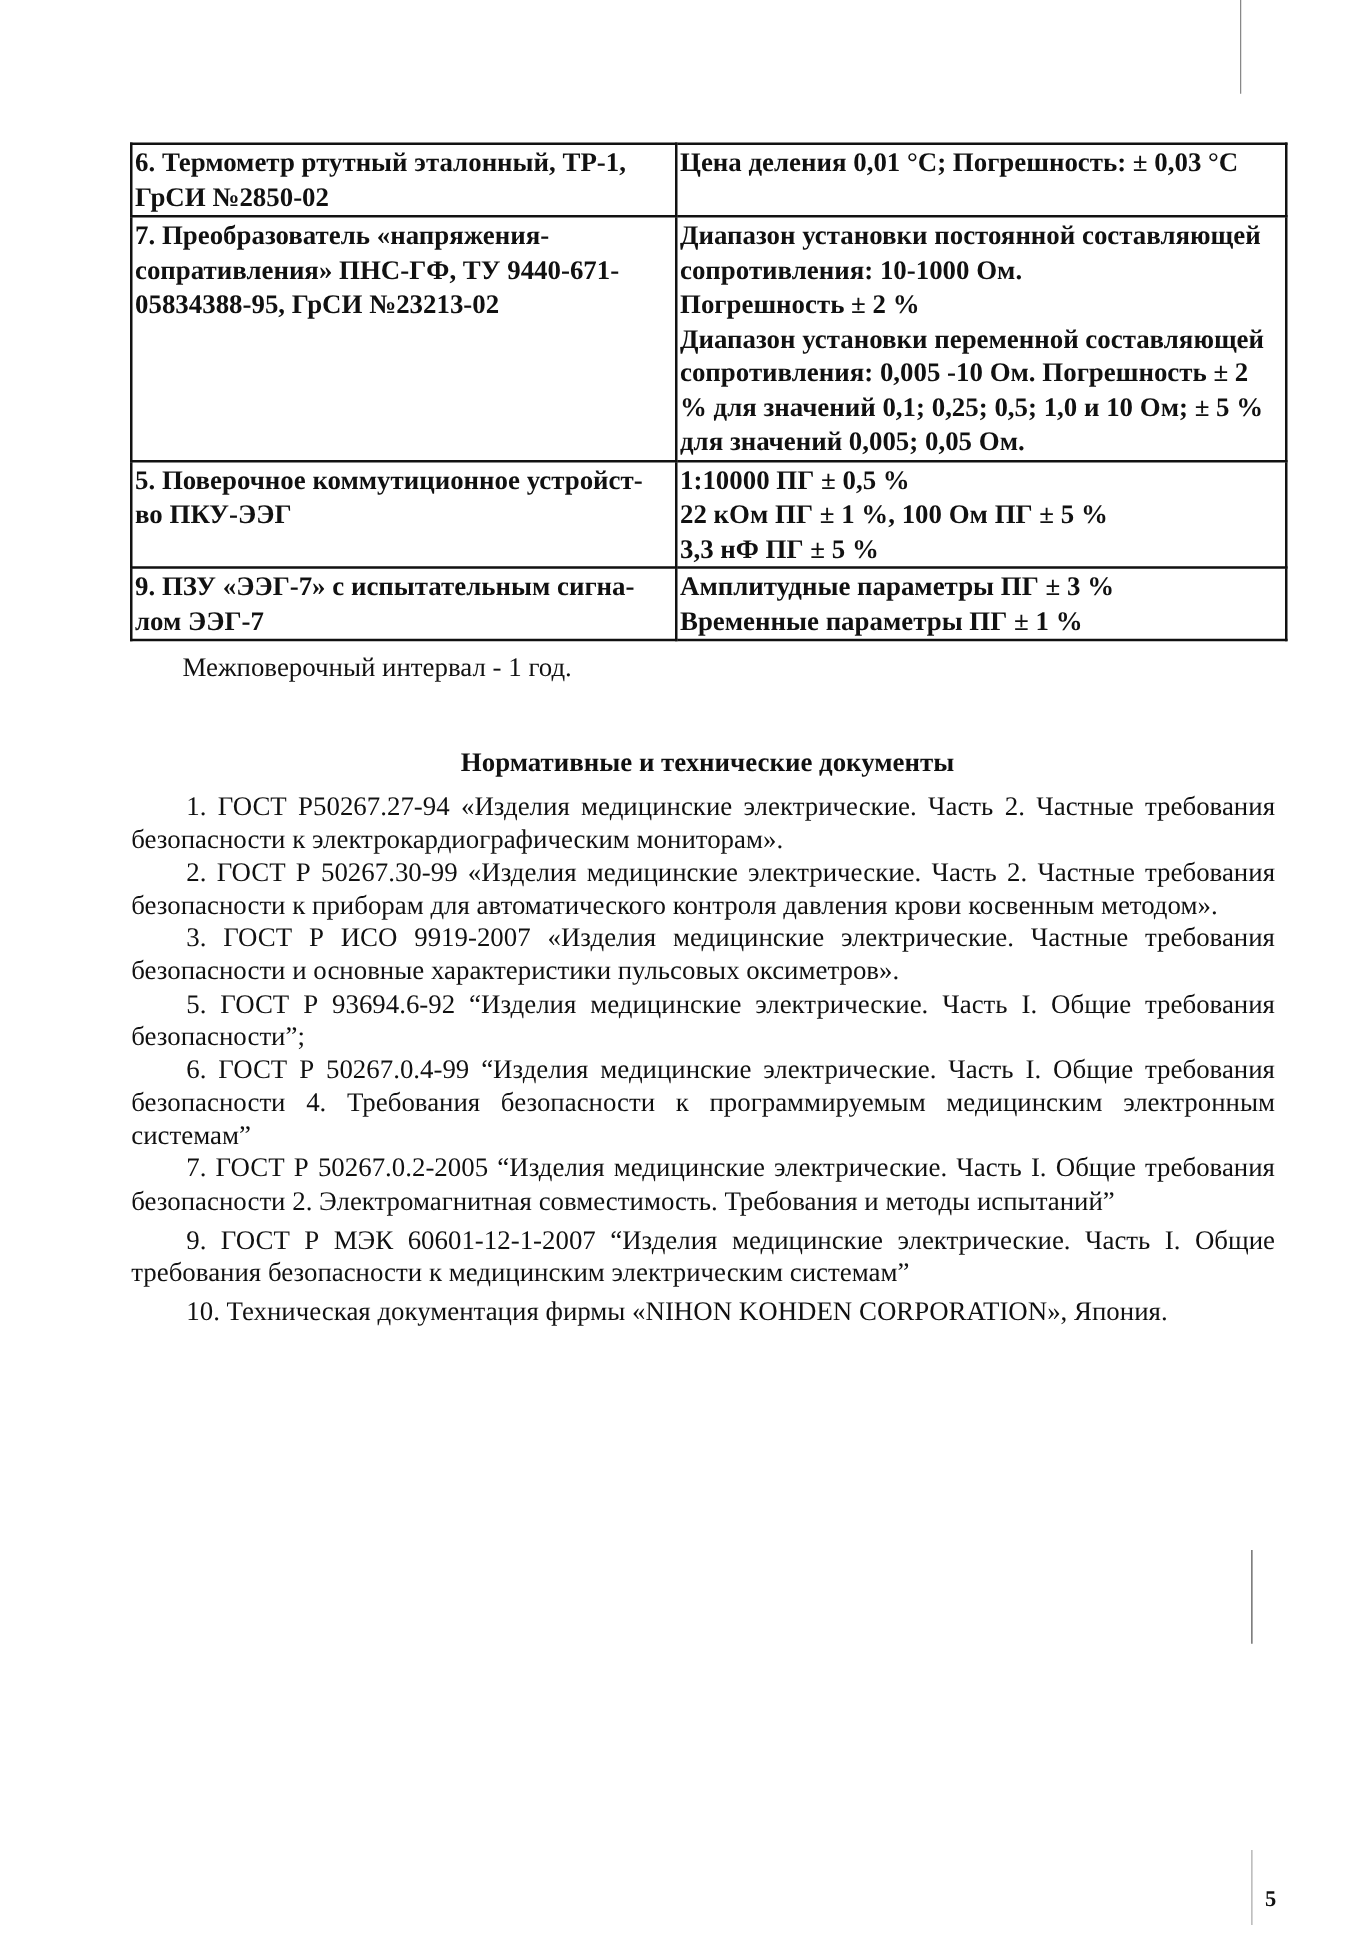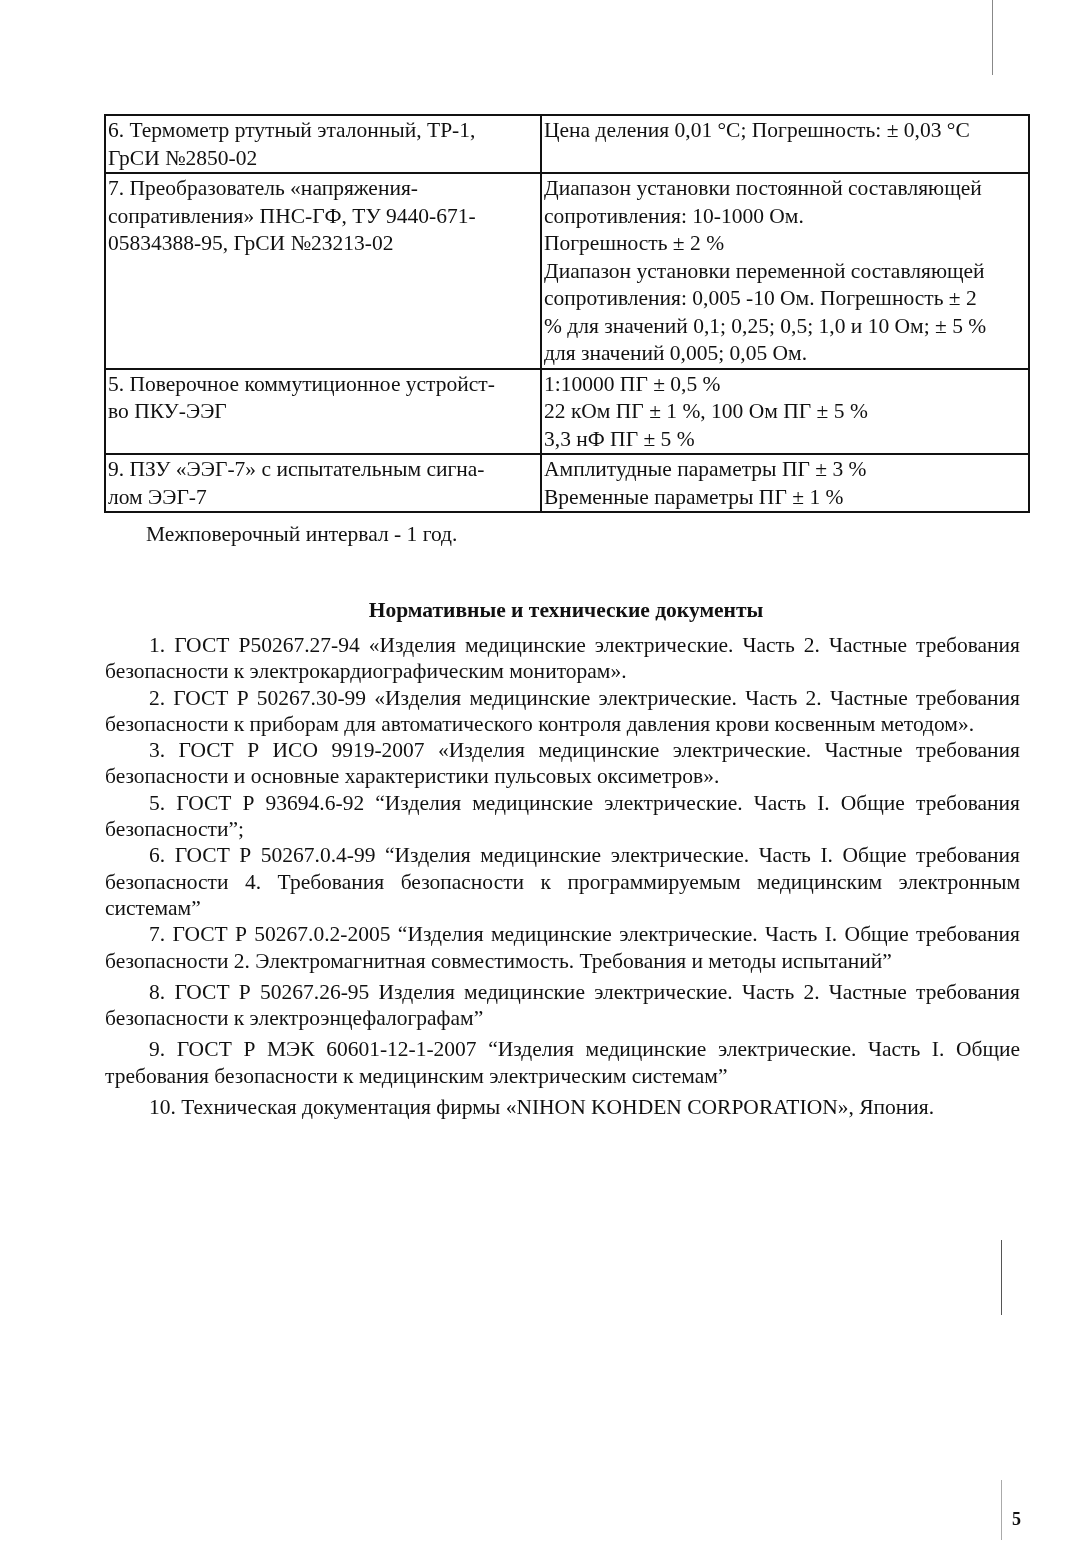--- a/index.html
+++ b/index.html
@@ -18,21 +18,21 @@
     position: absolute; left: 1001px; top: 1480px; width: 1px; height: 60px; background: #aaa;
   }
   table.spec {
     position: absolute; left: 104px; top: 114px; width: 926px;
     border-collapse: collapse; font-size: 21.5px; line-height: 27.5px;
   }
   table.spec td {
     border: 2px solid #111; vertical-align: top; padding: 1px 2px 0 2px;
   }
   table.spec td.c1 { width: 430px; }
-  .line { display: block; white-space: nowrap; }
+  .line { display: block; white-space: nowrap; font-weight: bold; }
   .interval {
     position: absolute; left: 146px; top: 522px; font-size: 21.5px; text-align: right;
   }
   .heading {
     position: absolute; left: 0; width: 1132px; top: 598px; text-align: center;
     font-weight: bold; font-size: 21.5px;
   }
   .refs {
     position: absolute; left: 105px; top: 632px; width: 915px;
     font-size: 21.5px; line-height: 26.3px;
@@ -105,18 +105,17 @@
 
 <div class="heading">Нормативные и технические документы</div>
 
 <div class="refs">
   <p class="ref">1.  ГОСТ Р50267.27-94 «Изделия медицинские электрические. Часть 2. Частные требования безопасности к электрокардиографическим мониторам».</p>
   <p class="ref">2.  ГОСТ Р 50267.30-99 «Изделия медицинские электрические. Часть 2. Частные требования безопасности к приборам для автоматического контроля давления крови косвенным методом».</p>
   <p class="ref">3.  ГОСТ Р ИСО 9919-2007 «Изделия медицинские электрические. Частные требования безопасности и основные характеристики пульсовых оксиметров».</p>
   <p class="ref">5.  ГОСТ Р 93694.6-92 “Изделия медицинские электрические. Часть I. Общие требования безопасности”;</p>
   <p class="ref">6.  ГОСТ Р 50267.0.4-99 “Изделия медицинские электрические. Часть I. Общие требования безопасности 4. Требования безопасности к программируемым медицинским электронным системам”</p>
   <p class="ref">7.  ГОСТ Р 50267.0.2-2005 “Изделия медицинские электрические. Часть I. Общие требования безопасности 2. Электромагнитная совместимость. Требования и методы испытаний”</p>
-  <p class="ref gap">8.  ГОСТ Р 50267.26-95 Изделия медицинские электрические. Часть 2. Частные требования безопасности к электроэнцефалографам”</p>
   <p class="ref gap">9.  ГОСТ Р МЭК 60601-12-1-2007 “Изделия медицинские электрические. Часть I. Общие требования безопасности к медицинским электрическим системам”</p>
   <p class="ref gap">10.  Техническая документация фирмы «NIHON KOHDEN CORPORATION», Япония.</p>
 </div>
 
 <div class="page-num">5</div>
 
 </body></html>

